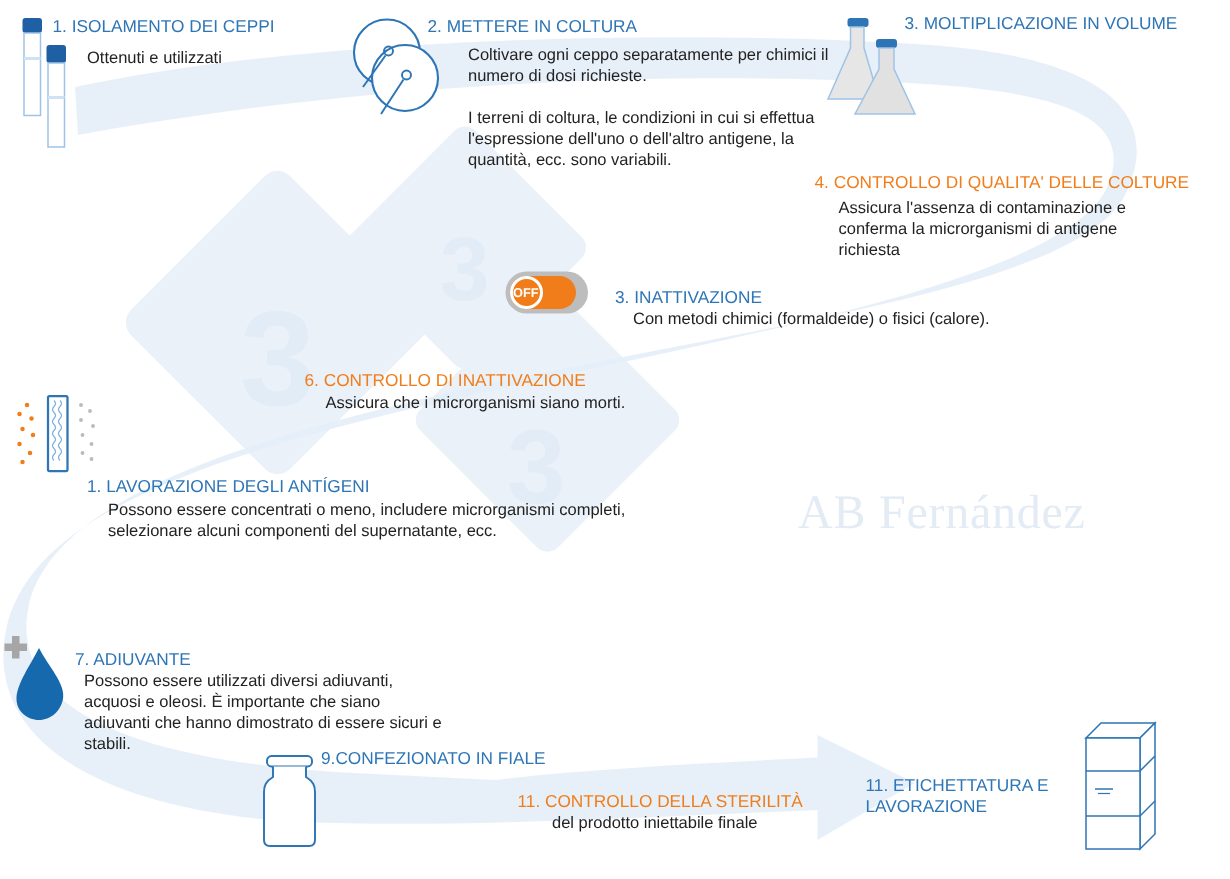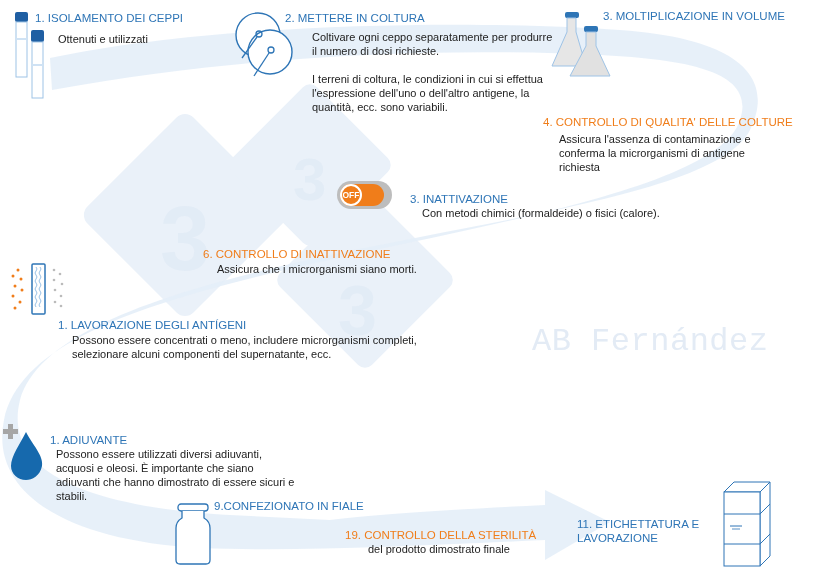--- a/index.html
+++ b/index.html
@@ -3,21 +3,21 @@
 <meta charset="utf-8">
 <style>
   html,body{margin:0;padding:0;background:#fff;}
   body{width:820px;height:586px;position:relative;overflow:hidden;font-family:"Liberation Sans",sans-serif;}
   .bg{position:absolute;left:0;top:0;width:820px;height:586px;}
   .t{position:absolute;font-weight:normal;font-size:11.5px;white-space:nowrap;line-height:13px;}
   .blue{color:#2e75b6;}
   .orange{color:#f07d1a;}
   .d{position:absolute;font-size:11px;color:#222;line-height:14px;}
   .ico{position:absolute;}
-  .watermark{position:absolute;left:532px;top:323px;font-size:32px;color:#e3ebf5;letter-spacing:0.5px;font-family:Liberation Mono, monospace;font-weight:300;}
+  .watermark{position:absolute;left:532px;top:323px;font-size:32px;color:#e3ebf5;letter-spacing:0.5px;font-family:Liberation Serif, serif;font-weight:300;}
 </style>
 </head>
 <body>
 
 <svg class="bg" viewBox="0 0 820 586">
   <g fill="#eaf1f9">
     <rect x="110" y="140" width="150" height="150" transform="rotate(45 185 215)" rx="12"></rect>
     <rect x="250" y="105" width="120" height="120" transform="rotate(45 310 165)" rx="10"></rect>
     <rect x="300" y="215" width="130" height="130" transform="rotate(45 365 280)" rx="10"></rect>
   </g>
@@ -44,37 +44,37 @@
 
 <svg class="ico" style="left:234px;top:10px" width="60" height="70" viewBox="0 0 60 70">
   <circle cx="24" cy="25" r="22" fill="#fff" stroke="#2e75b6" stroke-width="1.4"></circle>
   <circle cx="36" cy="42" r="22" fill="#fff" stroke="#2e75b6" stroke-width="1.4"></circle>
   <circle cx="25" cy="24" r="3" fill="none" stroke="#2e75b6" stroke-width="1.3"></circle>
   <line x1="23" y1="27" x2="8" y2="48" stroke="#2e75b6" stroke-width="1.3"></line>
   <circle cx="37" cy="40" r="3" fill="none" stroke="#2e75b6" stroke-width="1.3"></circle>
   <line x1="35" y1="43" x2="20" y2="66" stroke="#2e75b6" stroke-width="1.3"></line>
 </svg>
 <div class="t blue" style="left:285px;top:12px">2. METTERE IN COLTURA</div>
-<div class="d" style="left:312px;top:30px;width:245px">Coltivare ogni ceppo separatamente per produrre il numero di dosi richieste.</div>
+<div class="d" style="left:312px;top:30px;width:245px">Coltivare ogni ceppo separatamente per chimici il numero di dosi richieste.</div>
 <div class="d" style="left:312px;top:72px;width:245px">I terreni di coltura, le condizioni in cui si effettua l'espressione dell'uno o dell'altro antigene, la quantità, ecc. sono variabili.</div>
 
 <svg class="ico" style="left:548px;top:8px" width="68" height="70" viewBox="0 0 68 70">
   <rect x="17" y="4" width="14" height="6" rx="2" fill="#2e75b6"></rect>
   <path d="M19,10 L19,24 L4,58 L38,58 L28,24 L28,10 Z" fill="#e6e6e6" stroke="#9ec3e6" stroke-width="1"></path>
   <rect x="36" y="18" width="14" height="6" rx="2" fill="#2e75b6"></rect>
   <path d="M38,24 L38,38 L22,68 L62,68 L48,38 L48,24 Z" fill="#e1e1e1" stroke="#9ec3e6" stroke-width="1"></path>
 </svg>
 <div class="t blue" style="left:603px;top:10px">3. MOLTIPLICAZIONE IN VOLUME</div>
 
 <div class="t orange" style="left:543px;top:116px">4. CONTROLLO DI QUALITA' DELLE COLTURE</div>
 <div class="d" style="left:559px;top:132px;width:210px">Assicura l'assenza di contaminazione e conferma la microrganismi di antigene richiesta</div>
 
 <div class="ico" style="left:337px;top:181px;width:55px;height:28px;background:#bdbdbd;border-radius:14px">
   <div style="position:absolute;left:3px;top:3px;width:44px;height:22px;background:#f07d1a;border-radius:11px"></div>
-  <div style="position:absolute;left:3px;top:3px;width:22px;height:22px;border-radius:11px;border:2px solid #fff;box-sizing:border-box;color:#fff;font-size:8.5px;font-weight:bold;text-align:center;line-height:18px;background:#f07d1a">OFF</div>
+  <div style="position:absolute;left:3px;top:3px;width:22px;height:22px;border-radius:11px;border:2px solid #fff;box-sizing:border-box;color:#fff;font-size:8.5px;font-weight:bold;text-align:left;line-height:18px;background:#f07d1a">OFF</div>
 </div>
 <div class="t blue" style="left:410px;top:193px">3. INATTIVAZIONE</div>
 <div class="d" style="left:422px;top:206px;width:300px">Con metodi chimici (formaldeide) o fisici (calore).</div>
 
 <div class="t orange" style="left:203px;top:248px">6. CONTROLLO DI INATTIVAZIONE</div>
 <div class="d" style="left:217px;top:262px;width:240px">Assicura che i microrganismi siano morti.</div>
 
 <svg class="ico" style="left:8px;top:262px" width="60" height="58" viewBox="0 0 60 58">
   <rect x="24" y="2" width="13" height="50" rx="1" fill="#fff" stroke="#2e75b6" stroke-width="1.5"></rect>
   <path d="M28,5 q2,2 0,4 q-2,2 0,4 q2,2 0,4 q-2,2 0,4 q2,2 0,4 q-2,2 0,4 q2,2 0,4 q-2,2 0,4 q2,2 0,4 q-2,2 0,4" fill="none" stroke="#7fb0dd" stroke-width="0.8"></path>
@@ -101,31 +101,31 @@
     </g>
 </svg>
 <div class="t blue" style="left:58px;top:319px">1. LAVORAZIONE DEGLI  ANTÍGENI</div>
 <div class="d" style="left:72px;top:333px;width:350px">Possono essere concentrati o meno, includere microrganismi completi, selezionare alcuni componenti del supernatante, ecc.</div>
 
 <svg class="ico" style="left:2px;top:422px" width="50" height="60" viewBox="0 0 50 60">
   <rect x="6" y="2" width="5" height="15" fill="#a6a6a6"></rect>
   <rect x="1" y="7" width="15" height="5" fill="#a6a6a6"></rect>
   <path d="M24,10 C30,22 42,34 40,44 C38,54 30,58 24,58 C16,58 9,52 9,44 C9,34 18,22 24,10 Z" fill="#1669ad"></path>
 </svg>
-<div class="t blue" style="left:50px;top:434px">1. ADIUVANTE</div>
+<div class="t blue" style="left:50px;top:434px">7. ADIUVANTE</div>
 <div class="d" style="left:56px;top:447px;width:240px">Possono essere utilizzati diversi adiuvanti, acquosi e oleosi. È importante che siano adiuvanti che hanno dimostrato di essere sicuri e stabili.</div>
 
 <svg class="ico" style="left:174px;top:502px" width="40" height="64" viewBox="0 0 40 64">
   <rect x="4" y="2" width="30" height="7" rx="3" fill="#fff" stroke="#2e75b6" stroke-width="1.3"></rect>
   <path d="M8,9 L8,16 C3,19 2,22 2,26 L2,58 C2,61 4,62 6,62 L32,62 C34,62 36,61 36,58 L36,26 C36,22 35,19 30,16 L30,9" fill="#fff" stroke="#2e75b6" stroke-width="1.3"></path>
 </svg>
 <div class="t blue" style="left:214px;top:500px">9.CONFEZIONATO IN FIALE</div>
 
-<div class="t orange" style="left:345px;top:529px">19. CONTROLLO DELLA STERILITÀ</div>
-<div class="d" style="left:368px;top:542px;width:200px">del prodotto dimostrato finale</div>
+<div class="t orange" style="left:345px;top:529px">11. CONTROLLO DELLA STERILITÀ</div>
+<div class="d" style="left:368px;top:542px;width:200px">del prodotto iniettabile finale</div>
 
 <div class="t blue" style="left:577px;top:518px">11. ETICHETTATURA E</div>
 <div class="t blue" style="left:577px;top:532px">LAVORAZIONE</div>
 <svg class="ico" style="left:720px;top:480px" width="56" height="88" viewBox="0 0 56 88">
   <path d="M4,12 L14,2 L50,2 L40,12 Z" fill="#fff" stroke="#2e75b6" stroke-width="1"></path>
   <path d="M40,12 L50,2 L50,76 L40,86 Z" fill="#fff" stroke="#2e75b6" stroke-width="1"></path>
   <rect x="4" y="12" width="36" height="74" fill="#fff" stroke="#2e75b6" stroke-width="1"></rect>
   <line x1="4" y1="34" x2="40" y2="34" stroke="#2e75b6" stroke-width="1"></line>
   <line x1="4" y1="64" x2="40" y2="64" stroke="#2e75b6" stroke-width="1"></line>
   <line x1="40" y1="34" x2="50" y2="24" stroke="#2e75b6" stroke-width="1"></line>

